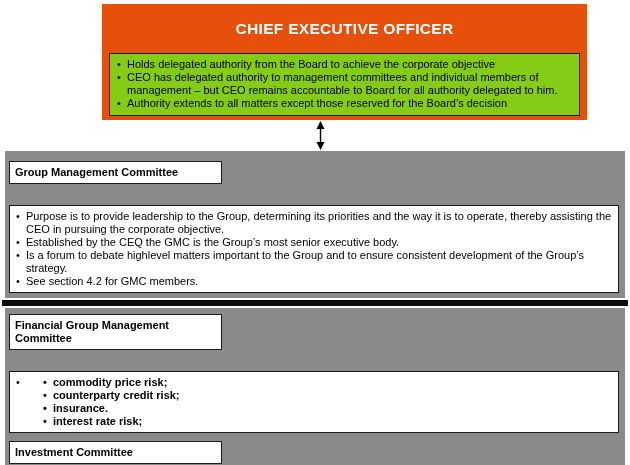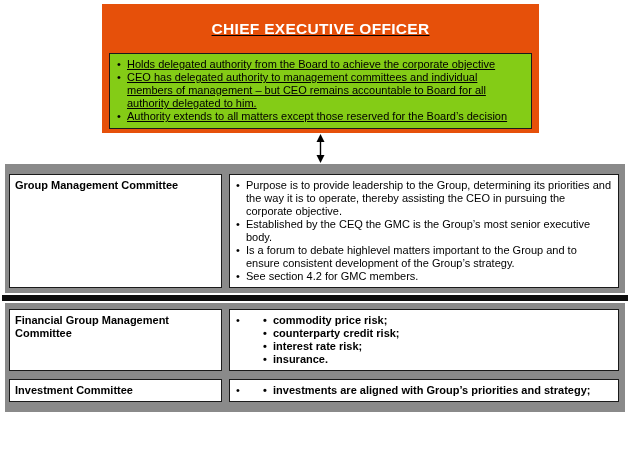--- a/index.html
+++ b/index.html
@@ -6,25 +6,24 @@
   body{
     width:630px;height:465px;
     background:#ffffff;
     font-family:"Liberation Sans", sans-serif;
     color:#000;
     overflow:hidden;
   }
   
   .ceo-block{
     margin:4px 0 0 102px;
-    width:437px;
+    width:485px;
     background:#E6500A;
     box-sizing:border-box;
     padding:0 7px 4px 7px;
-    text-decoration:underline;
   }
   .ceo-title{
     height:49px;
     display:flex;align-items:center;justify-content:center;
     color:#ffffff;font-weight:bold;font-size:15.5px;letter-spacing:.3px;
   }
   .ceo-summary{
     background:#84cc16;
     border:1px solid #1a1a1a;
     padding:4px 5px 5px 5px;
@@ -37,21 +36,21 @@
     width:437px;margin-left:102px;height:31px;
     display:flex;align-items:center;justify-content:center;
   }
   
   .panel{
     margin:0 5px;width:620px;box-sizing:border-box;
     background:#8A8A8A;
   }
   .panel.top{padding:10px 6px 5px 4px;}
   .panel.bottom{padding:6px 6px 10px 4px;}
-  .row{display:flex;gap:7px;}
+  .row{display:flex;gap:21px;flex-direction:column;}
   .row + .row{margin-top:8px;}
   .cell{background:#ffffff;border:1px solid #1a1a1a;box-sizing:border-box;}
   .cell.left{flex:none;width:213px;padding:4px 5px;font-weight:bold;font-size:11px;line-height:13px;}
   .cell.right{flex:1;padding:4px 5px 4px 4px;font-size:11px;line-height:11.8px;}
   .cell.right.loose{line-height:14px;}
   ul.sub{margin:0;padding:0 0 0 17px;list-style:none;}
   ul.sub>li{position:relative;padding-left:10px;font-weight:bold;}
   ul.sub>li::before{content:"\2022";position:absolute;left:0;}
   
   .divider{
@@ -99,22 +98,22 @@
 <div class="panel bottom">
 
   <div class="row">
     <div class="cell left">Financial Group Management Committee</div>
     <div class="cell right">
       <ul class="bullets">
         <li>
           <ul class="sub">
             <li>commodity price risk;</li>
             <li>counterparty credit risk;</li>
+            <li>insurance.</li>
             <li>interest rate risk;</li>
-            <li>insurance.</li>
           </ul>
         </li>
       </ul>
     </div>
   </div>
 
   <div class="row">
     <div class="cell left">Investment Committee</div>
     <div class="cell right">
       <ul class="bullets">

